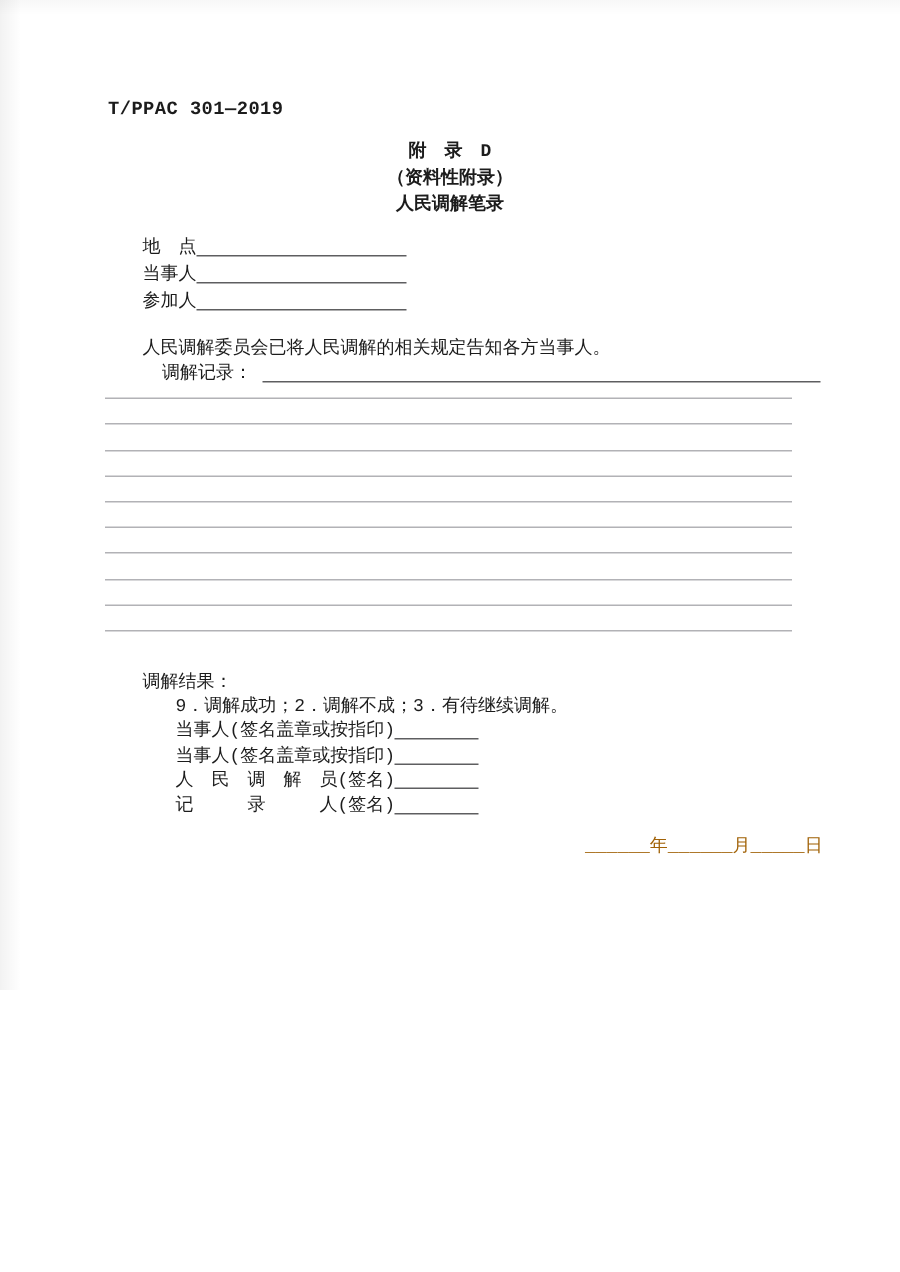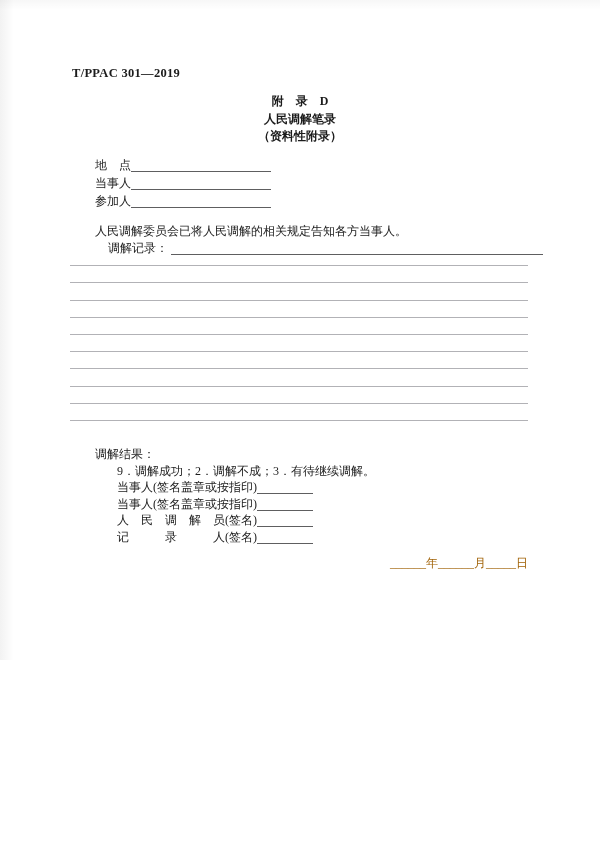--- a/index.html
+++ b/index.html
@@ -6,21 +6,21 @@
     margin: 0;
     padding: 0;
     background: #ffffff;
   }
   .page {
     position: relative;
     width: 600px;
     height: 660px;
     margin: 0 auto;
     background: #ffffff;
-    font-family: Liberation Serif, serif;
+    font-family: Liberation Mono, monospace;
     color: #1c1c1c;
     font-size: 12px;
     overflow: hidden;
   }
   
   .page::before {
     content: "";
     position: absolute;
     inset: 0;
     pointer-events: none;
@@ -124,22 +124,22 @@
 </style>
 </head>
 <body>
 
 <div class="page">
 
   <div class="doc-code">T/PPAC 301—2019</div>
 
   <div class="title-block">
     <div>附　录　D</div>
+    <div>（资料性附录）</div>
     <div>人民调解笔录</div>
-    <div>（资料性附录）</div>
   </div>
 
   <div class="fields-block">
     <div class="field-row">
       <span>地　点</span><span class="u u-field"></span>
     </div>
     <div class="field-row">
       <span>当事人</span><span class="u u-field"></span>
     </div>
     <div class="field-row">

